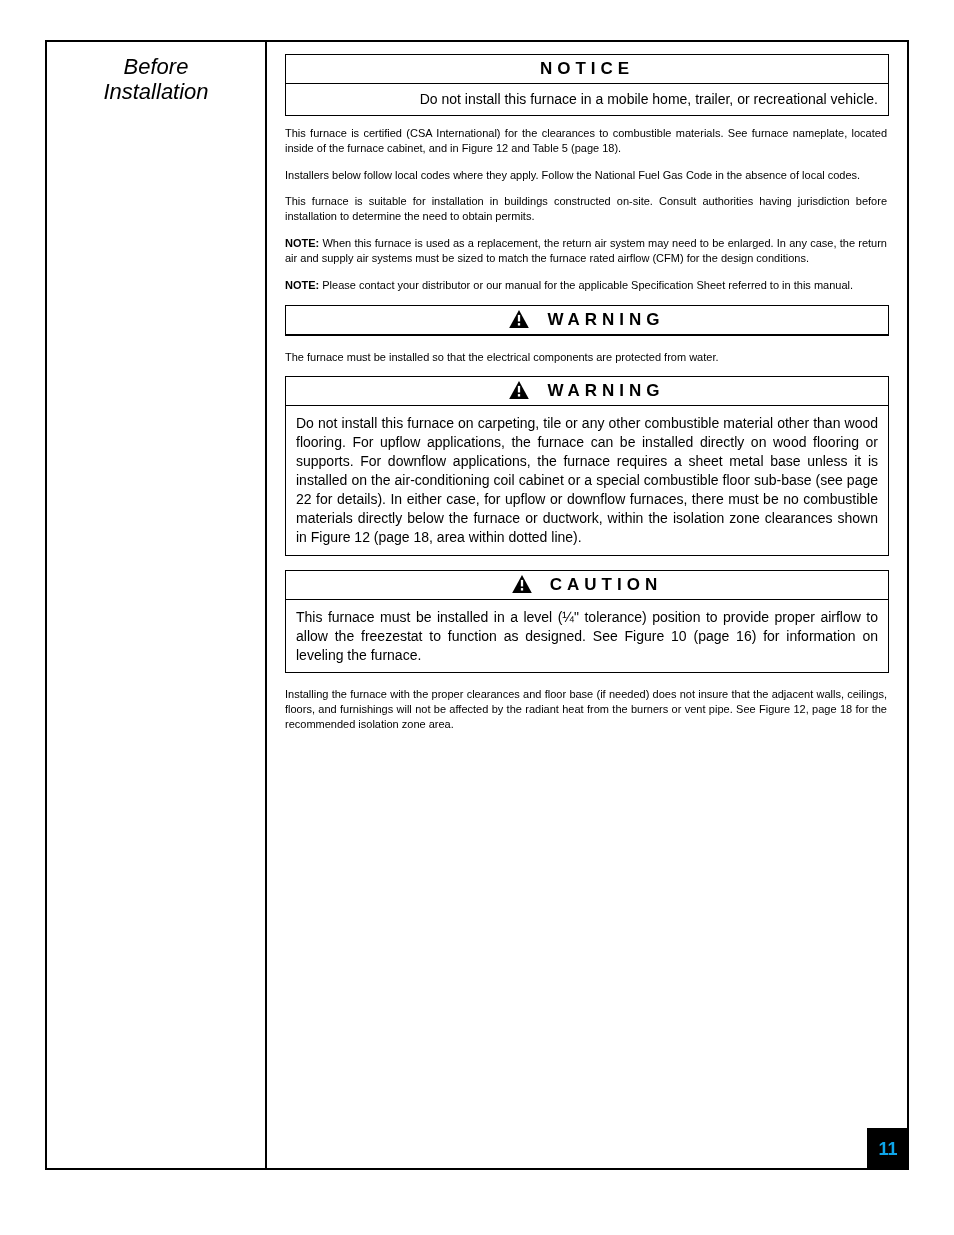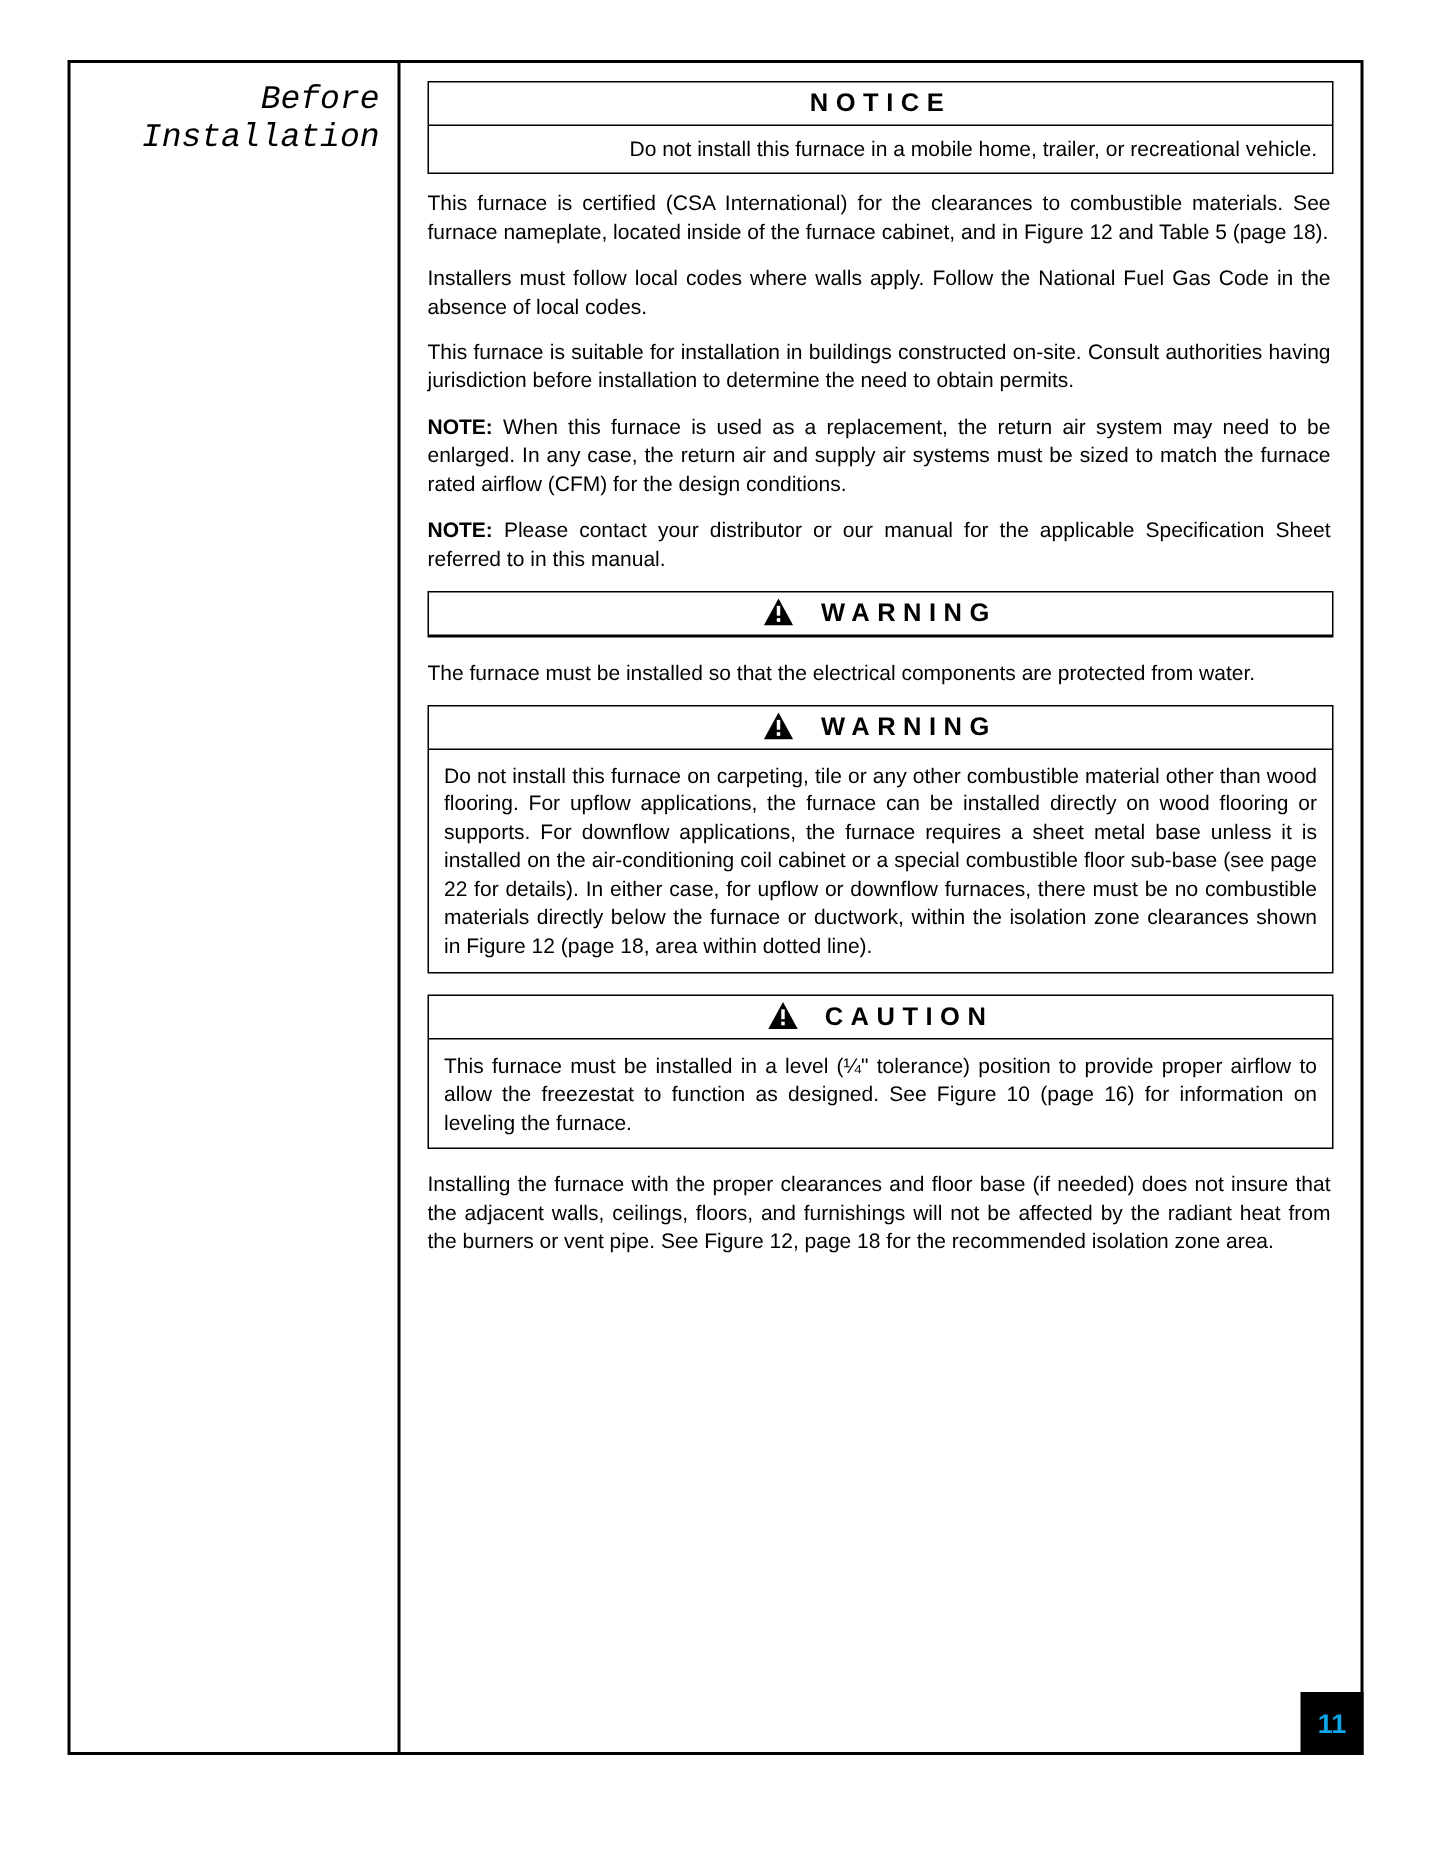--- a/index.html
+++ b/index.html
@@ -1,25 +1,25 @@
 <!DOCTYPE html>
 <html><head>
 <meta charset="utf-8">
 <style>
 *{box-sizing:border-box;margin:0;padding:0}
 body{font-family:Arial,Helvetica,sans-serif;background:#fff;width:954px;margin:0 auto;color:#000}
 .page{border:2px solid #000;margin:40px 45px 30px 45px;position:relative;height:1130px}
 .sidebar{width:220px;border-right:2px solid #000;padding:10px 12px}
-.sidebar-title{font-family:Liberation Mono, monospace;font-style:italic;font-size:22px;text-align:right;line-height:1.15;margin-top:2px}
+.sidebar-title{font-family:Liberation Sans, sans-serif;font-style:italic;font-size:22px;text-align:center;line-height:1.15;margin-top:2px}
 .sidebar-title .line2{display:block}
 .main{flex:1;padding:10px 12px 12px 18px}
 .notice-box{border:1.5px solid #000;margin:2px 6px 0 0}
 .notice-header{border-bottom:1.5px solid #000;text-align:center;font-weight:900;font-size:17px;letter-spacing:5px;padding:4px 0}
 .notice-body{padding:6px 10px;font-size:14px;text-align:right;line-height:1.35}
-.body-text{font-size:14px;line-height:1.35;margin:10px 8px 12px 0;text-align:justify}
+.body-text{font-size:11px;line-height:1.35;margin:10px 8px 12px 0;text-align:justify}
 .note-label{}
 .warn-box{border:1.5px solid #000;margin:6px 6px 14px 0}
 .warn-header{border-bottom:1.5px solid #000;text-align:center;font-weight:900;font-size:17px;letter-spacing:5px;padding:4px 0;display:flex;align-items:center;justify-content:center;gap:18px}
 .warn-header svg{width:20px;height:18px;position:relative;top:-1px}
 .warn-body{font-size:14px;line-height:1.35;padding:8px 10px;text-align:justify}
 .page-inner{display:flex;height:100%}
 .page-number-box{position:absolute;right:-2px;bottom:-2px;width:42px;height:42px;background:#000;color:#0ea5e9;font-weight:700;font-size:18px;display:flex;align-items:center;justify-content:center}
 </style>
 </head>
 <body>
@@ -33,21 +33,21 @@
       </div>
     </div>
     <div class="main">
 
       <div class="notice-box">
         <div class="notice-header">NOTICE</div>
         <div class="notice-body">Do not install this furnace in a mobile home, trailer, or recreational vehicle.</div>
       </div>
 
       <p class="body-text">This furnace is certified (CSA International) for the clearances to combustible materials. See furnace nameplate, located inside of the furnace cabinet, and in Figure 12 and Table 5 (page 18).</p>
-      <p class="body-text">Installers must follow local codes where walls apply. Follow the National Fuel Gas Code in the absence of local codes.</p>
+      <p class="body-text">Installers below follow local codes where they apply. Follow the National Fuel Gas Code in the absence of local codes.</p>
       <p class="body-text">This furnace is suitable for installation in buildings constructed on-site. Consult authorities having jurisdiction before installation to determine the need to obtain permits.</p>
 
       <p class="body-text">
         <strong class="note-label">NOTE: </strong><span>When this furnace is used as a replacement, the return air system may need to be enlarged. In any case, the return air and supply air systems must be sized to match the furnace rated airflow (CFM) for the design conditions.</span>
       </p>
       <p class="body-text">
         <strong class="note-label">NOTE: </strong><span>Please contact your distributor or our manual for the applicable Specification Sheet referred to in this manual.</span>
       </p>
 
       <div class="warn-box">

